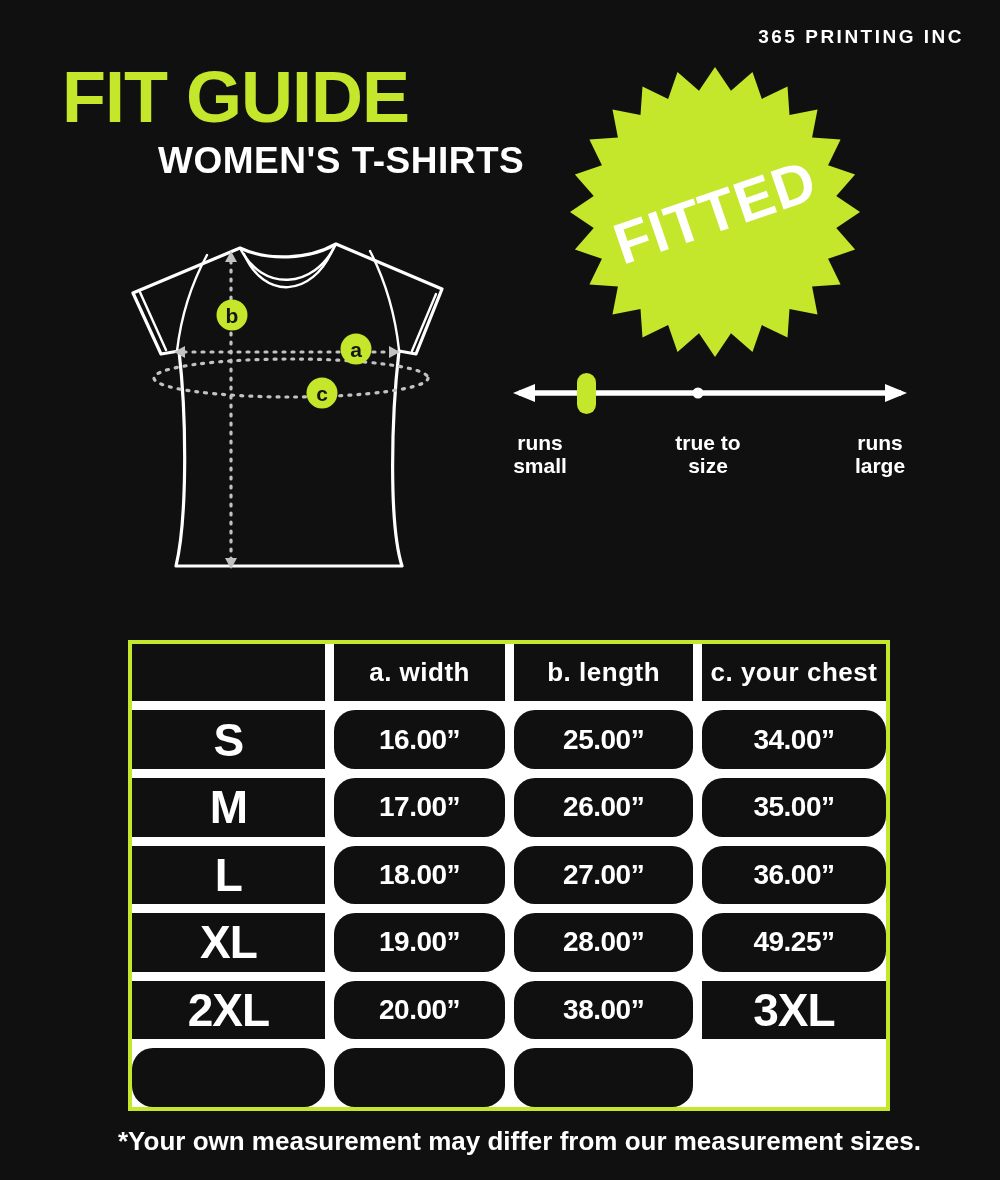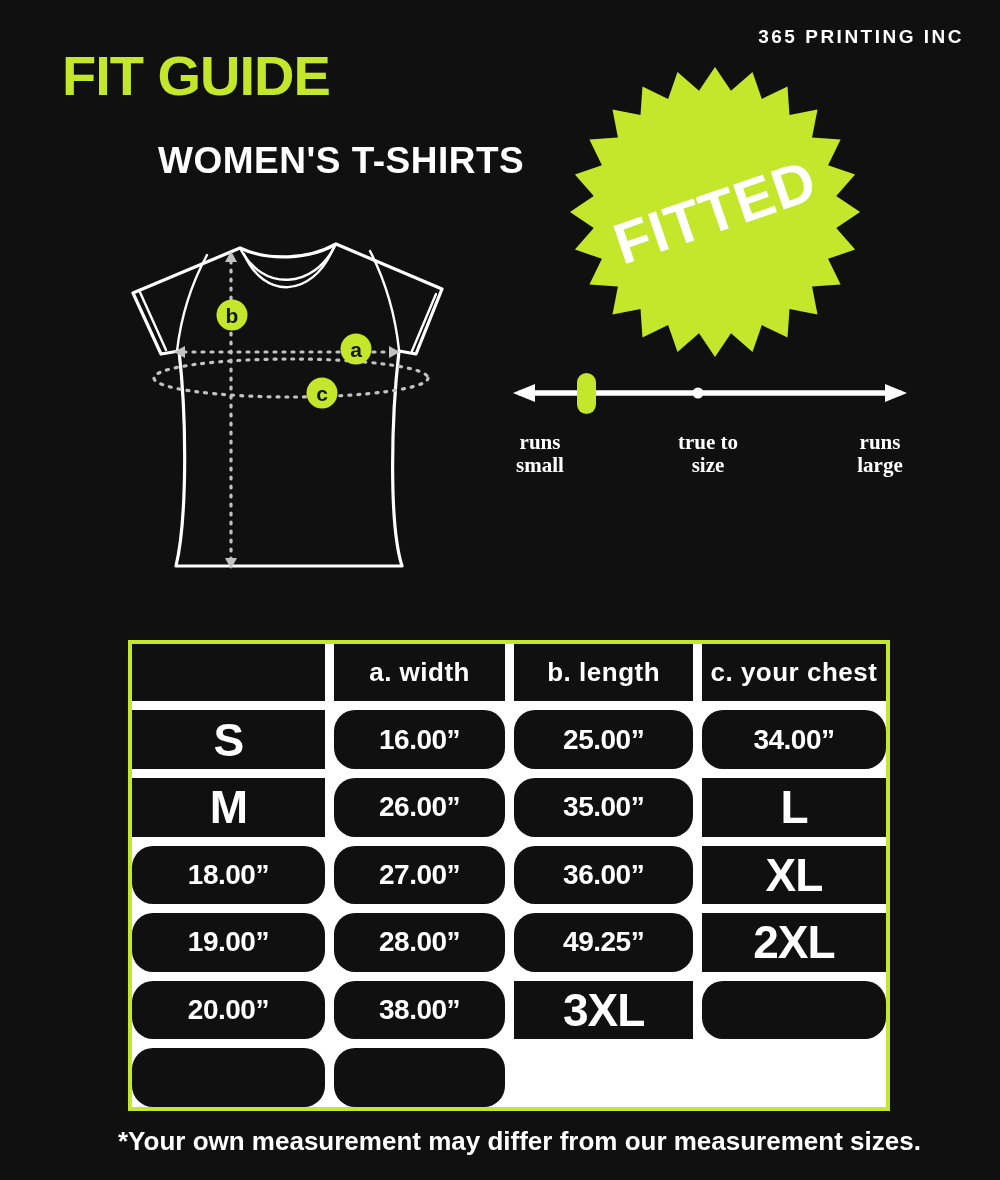--- a/index.html
+++ b/index.html
@@ -18,21 +18,21 @@
     font-weight:bold;color:var(--text_white);
   }
   .abs{position:absolute;}
 
   
   .brand{
     right:36px;top:26px;font-size:19px;letter-spacing:2.5px;
     color:var(--text_white);white-space:nowrap;text-align:right;
   }
   .title{
-    left:62px;top:43px;font-size:56px;letter-spacing:-1px;
+    left:62px;top:56px;font-size:72px;letter-spacing:-1px;
     color:var(--accent);white-space:nowrap;
   }
   .subtitle{
     left:158px;top:140px;font-size:37px;letter-spacing:0.5px;
     color:var(--text_white);white-space:nowrap;
   }
 
   
   .badge-svg{left:567px;top:64px;width:296px;height:296px;}
   .badge-star{fill:var(--accent);}
@@ -55,21 +55,21 @@
   }
 
   
   .scale-svg{left:505px;top:360px;width:410px;height:70px;}
   .scale-line{stroke:var(--text_white);stroke-width:5.5;}
   .scale-arrow{fill:var(--text_white);}
   .scale-pill{fill:var(--accent);}
   .scale-dot{fill:var(--text_white);}
   .scale-label{
     top:431px;width:140px;text-align:center;
-    font-size:21px;line-height:23px;color:var(--text_white);font-family:Liberation Serif, serif;
+    font-size:21px;line-height:23px;color:var(--text_white);
   }
   .scale-label.left{left:470px;}
   .scale-label.center{left:638px;}
   .scale-label.right{left:810px;}
 
   
   .size-table{
     left:128px;top:640px;width:762px;height:471px;
     border:4px solid var(--accent);
     background:var(--text_white);
@@ -171,20 +171,21 @@
   <div class="cell header">a. width</div>
   <div class="cell header">b. length</div>
   <div class="cell header">c. your chest</div>
 
   <div class="cell size">S</div>
   <div class="cell value">16.00”</div>
   <div class="cell value">25.00”</div>
   <div class="cell value">34.00”</div>
 
   <div class="cell size">M</div>
+  <div class="cell value">17.00”</div>
   <div class="cell value">26.00”</div>
   <div class="cell value">35.00”</div>
 
   <div class="cell size">L</div>
   <div class="cell value">18.00”</div>
   <div class="cell value">27.00”</div>
   <div class="cell value">36.00”</div>
 
   <div class="cell size">XL</div>
   <div class="cell value">19.00”</div>

